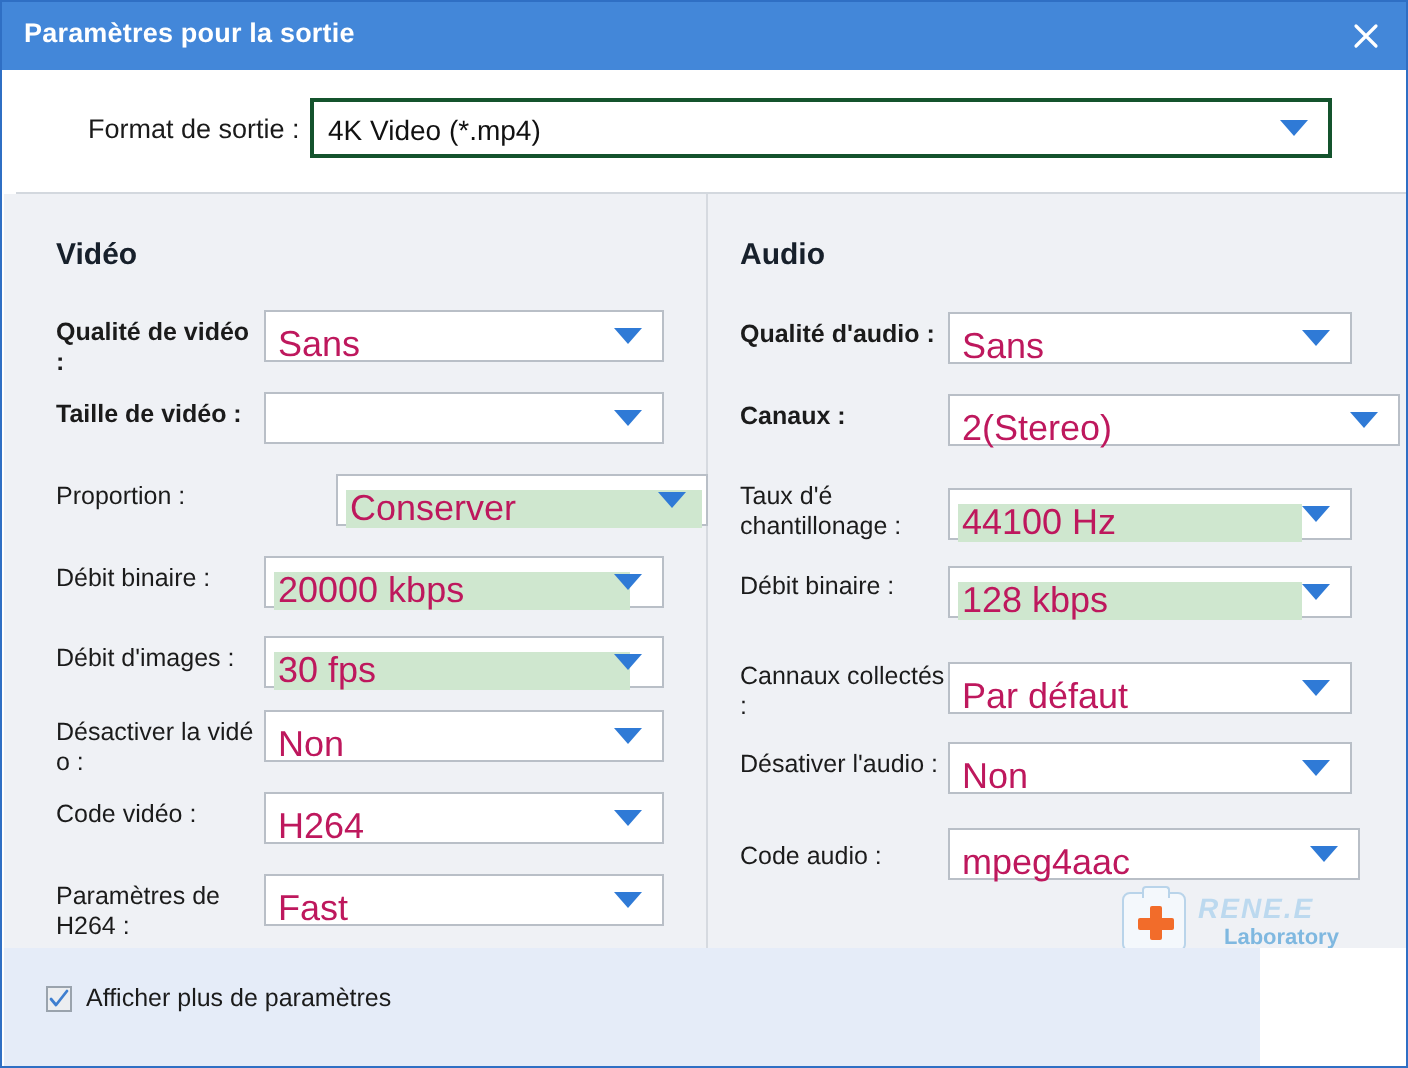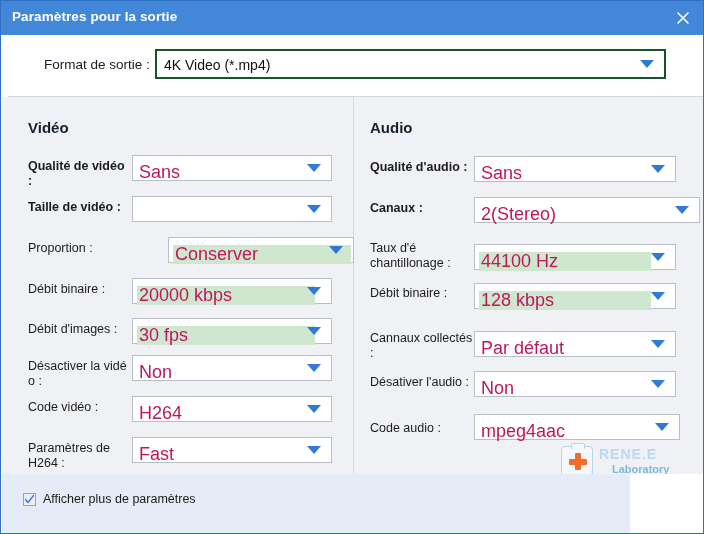--- a/index.html
+++ b/index.html
@@ -195,20 +195,21 @@
     background: #f26c2a;
     border-radius: 1px;
   }
   #wm-cross::before { left: 6px; top: 0; width: 6px; height: 17px; }
   #wm-cross::after  { left: 0; top: 5.5px; width: 18px; height: 6px; }
   #wm-name {
     position: absolute;
     left: 38px; top: 1px;
     font-size: 14px;
     font-weight: bold;
+    font-style: italic;
     letter-spacing: 1px;
     color: #bcd9ef;
     white-space: nowrap;
   }
   #wm-sub {
     position: absolute;
     left: 39px; top: 18px;
     font-size: 11px;
     font-weight: bold;
     color: #7fb8e0;

